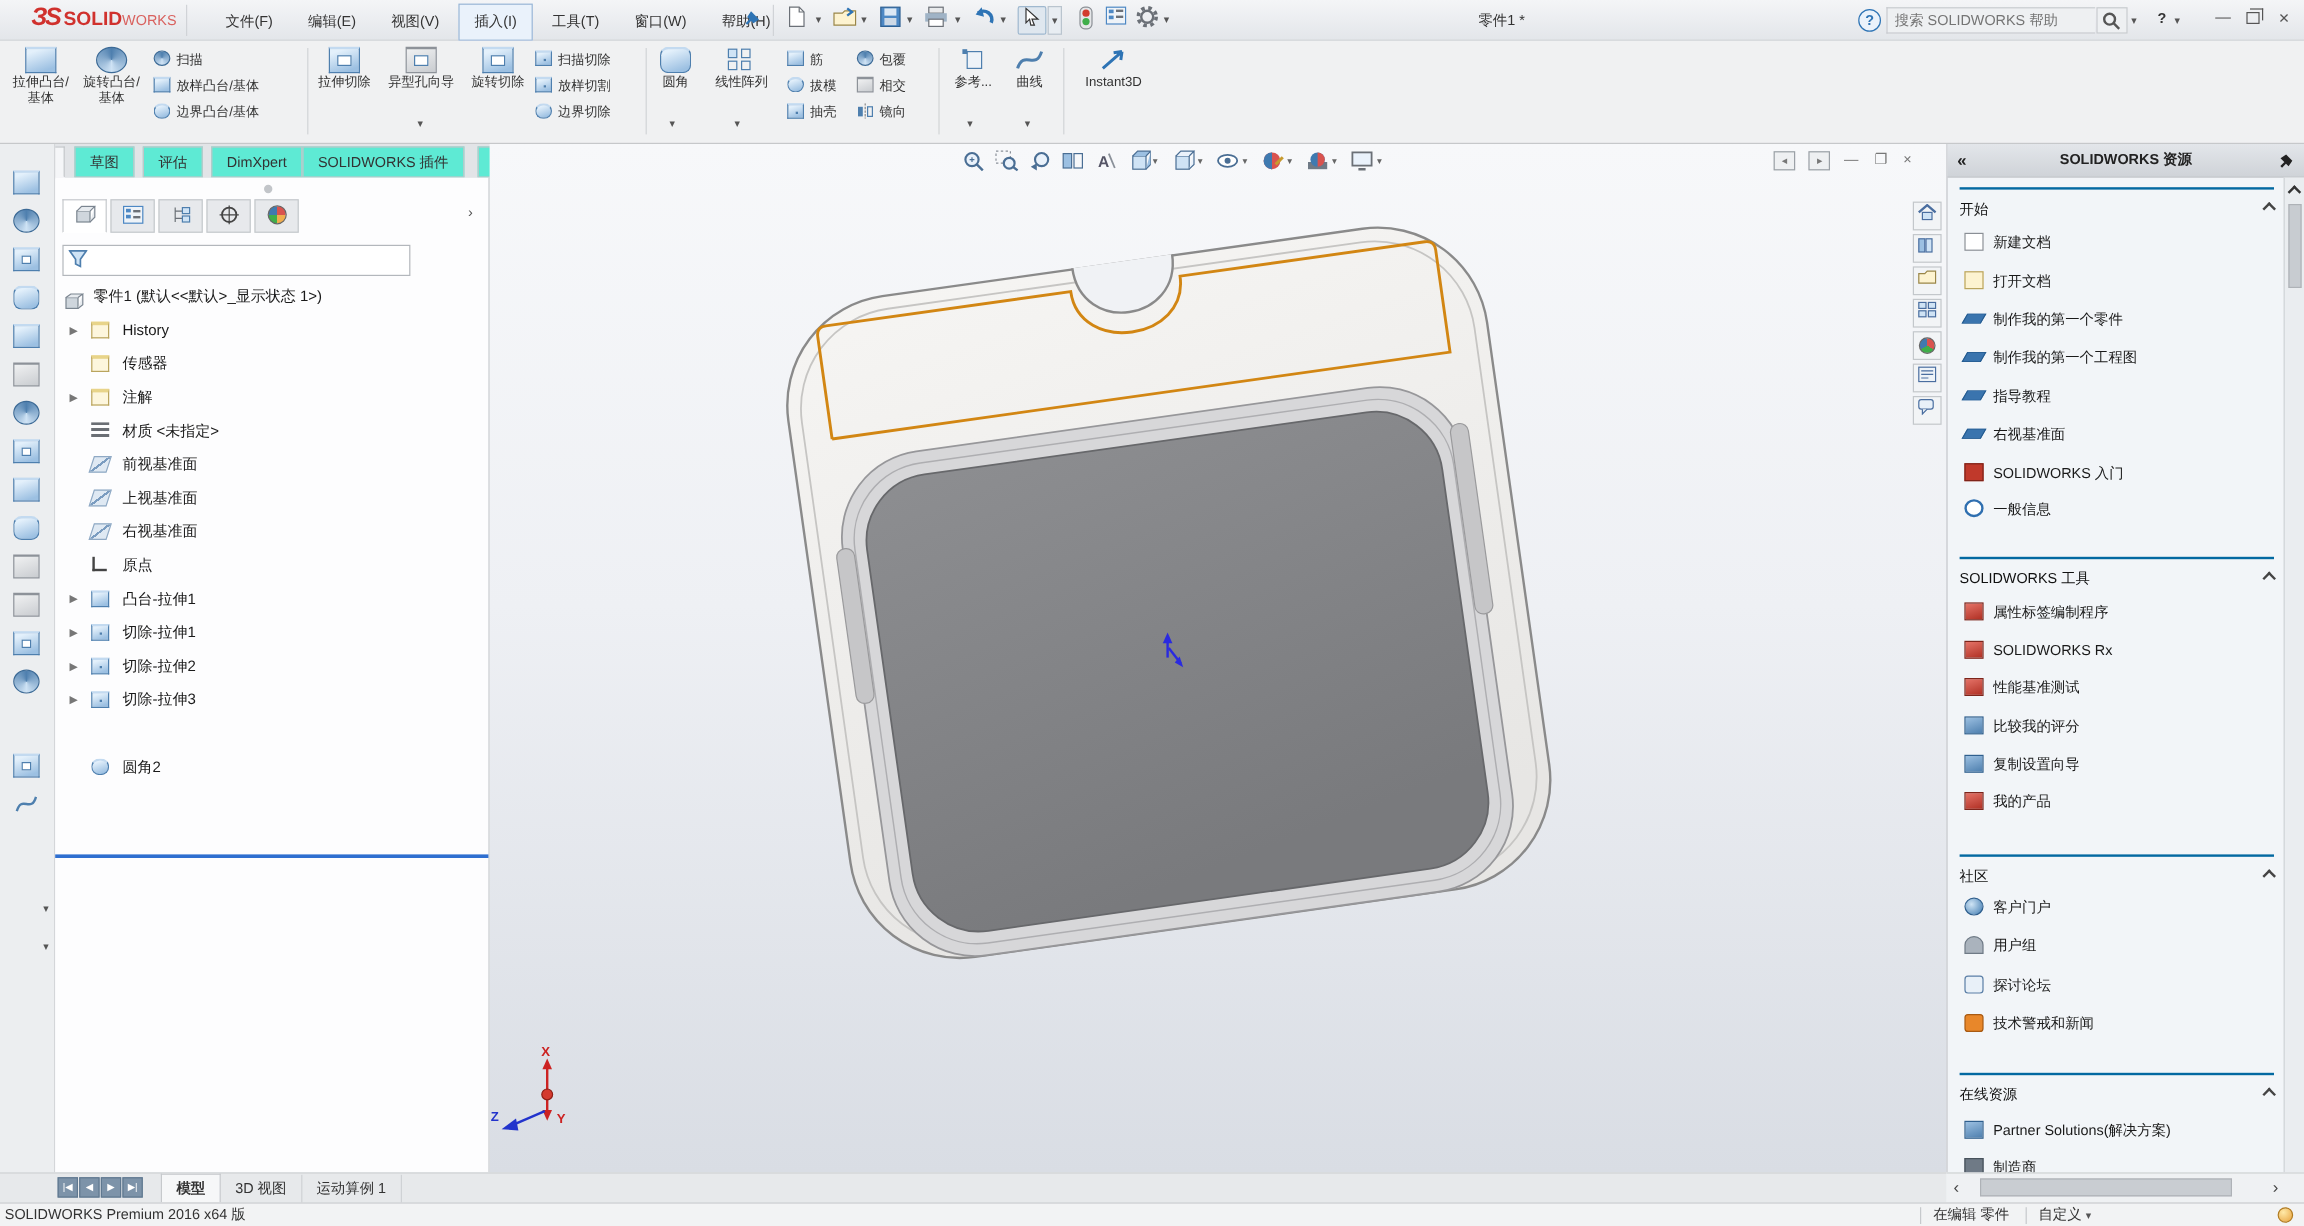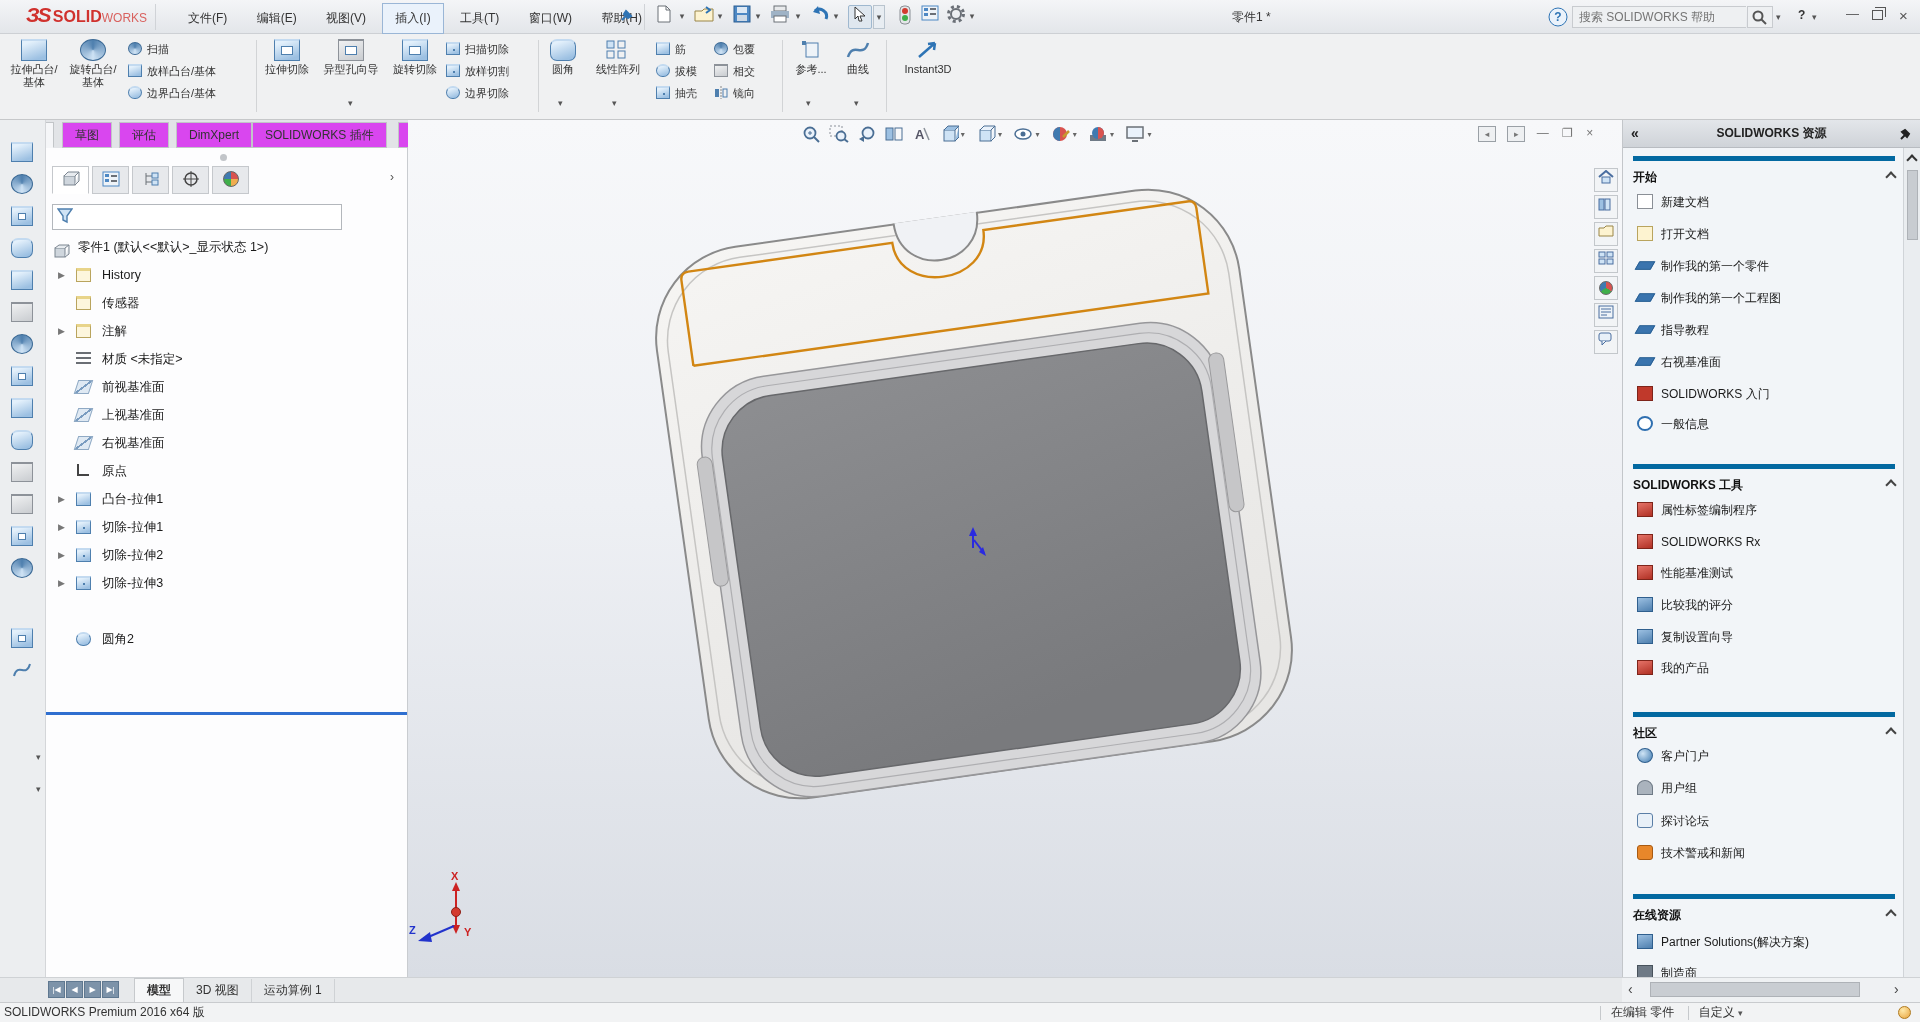--- a/index.html
+++ b/index.html
@@ -28,21 +28,21 @@
 .cube{background:linear-gradient(160deg,#e3f0fb 15%,#9cc0e2 85%);border:1px solid #4e7fae;border-top:2px solid #c3daf0}
 .cube.gray{background:linear-gradient(160deg,#f0f1f2,#c9ccd0);border-color:#8d9299}
 .cube.cut::after{content:"";position:absolute;left:6px;top:5px;right:6px;bottom:5px;background:#fff;border:1px solid #4e7fae}
 .cube.round{border-radius:7px}
 .swirl{border-radius:50%;background:conic-gradient(#4e7fae,#cfe3f5,#4e7fae);border:1px solid #3c6a96}
 .rs-row{position:absolute;height:20px;white-space:nowrap;font-size:11px;color:#333}
 .rs-ico{display:inline-block;width:14px;height:13px;vertical-align:-2px;margin-right:5px;position:relative}
 .rcaret{position:absolute;font-size:9px;color:#555}
 
 .tabrow{position:absolute;left:0;top:120px;width:686px;height:29px;background:#e2e4e7;border-bottom:1px solid #cdd0d3}
-.ctab{position:absolute;top:2px;height:26px;line-height:25px;padding:0 12px;background:#d946ef;border:1px solid #c2c5c8;color:#333;cursor:default}
+.ctab{position:absolute;top:2px;height:26px;line-height:25px;padding:0 12px;background:#5eead4;border:1px solid #c2c5c8;color:#333;cursor:default}
 .ctab.active{background:#f5f6f8;border-bottom:1px solid #f5f6f8;color:#111}
 
 .hud{position:absolute;left:800px;top:123px;height:24px}
 .hudbtn{display:inline-block;width:24px;height:22px;vertical-align:top;text-align:center;padding-top:2px}
 .hudcaret{display:inline-block;width:10px;font-size:8px;color:#666;vertical-align:top;padding-top:7px}
 
 .leftstrip{position:absolute;left:0;top:120px;width:46px;height:857px;background:#eceef0;border-right:1px solid #d4d6d9}
 .lsico{position:absolute;left:11px;width:22px;height:20px}
 
 .treepanel{position:absolute;left:46px;top:148px;width:362px;height:829px;background:#fdfdfe;border-right:1px solid #c9ccd0}
@@ -62,21 +62,21 @@
 
 .viewport{position:absolute;left:408px;top:120px;width:1214px;height:857px;background:linear-gradient(180deg,#f7f8fa 0%,#eef0f4 45%,#d9dde4 100%)}
 .cornerbtns{position:absolute;left:1478px;top:126px}
 .cbtn{display:inline-block;width:18px;height:16px;border:1px solid #9aa0a6;color:#777;font-size:9px;text-align:center;line-height:14px;margin-right:8px;background:#eef0f2}
 .cflat{display:inline-block;color:#777;font-size:12px;margin-right:10px}
 
 .taskstrip{position:absolute;left:1594px;top:168px;width:26px}
 .tsbtn{width:24px;height:24px;margin-bottom:3px;border:1px solid #c3c7cb;background:#f2f4f6;text-align:center;line-height:22px;font-size:12px;color:#4a6ea0}
 .taskpane{position:absolute;left:1622px;top:120px;width:298px;height:857px;background:#f2f5f8;border-left:1px solid #c3c6ca}
 .tphead{position:absolute;left:0;top:0;width:100%;height:28px;background:linear-gradient(180deg,#e3e6ea,#cfd3d8);border-bottom:1px solid #b8bcc1;font-weight:bold;color:#222;text-align:center;line-height:27px}
-.tpsect{position:absolute;left:10px;width:262px;font-weight:bold;color:#111;border-top:5px solid #0369a1;padding-top:8px}
+.tpsect{position:absolute;left:10px;width:262px;font-weight:normal;color:#111;border-top:2px solid #0369a1;padding-top:8px}
 .chev{display:inline-block;width:8px;height:8px;border-left:2px solid #444;border-top:2px solid #444;transform:rotate(45deg);float:right;margin-top:4px}
 .tpitem{position:absolute;left:14px;width:260px;height:22px;line-height:20px;white-space:nowrap;color:#1a1a1a;cursor:default}
 .tpi{display:inline-block;width:16px;height:15px;vertical-align:-3px;margin-right:8px;position:relative}
 .tpi-page{background:#fff;border:1px solid #8a8f96}
 .tpi-openfolder{background:#fdf3d0;border:1px solid #b9a45e}
 .tpi-cap{background:#3a74ae;transform:rotate(0deg) skewX(-30deg) scaleY(.55);border:1px solid #245a8e}
 .tpi-swbox{background:#c0392b;border:1px solid #7e241a}
 .tpi-info{background:#fff;border:2px solid #2f6fb0;border-radius:50%}
 .tpi-red{background:linear-gradient(160deg,#e57368,#b03024);border:1px solid #7e241a}
 .tpi-blue{background:linear-gradient(160deg,#9cc0e2,#4e7fae);border:1px solid #2f5f8e}

